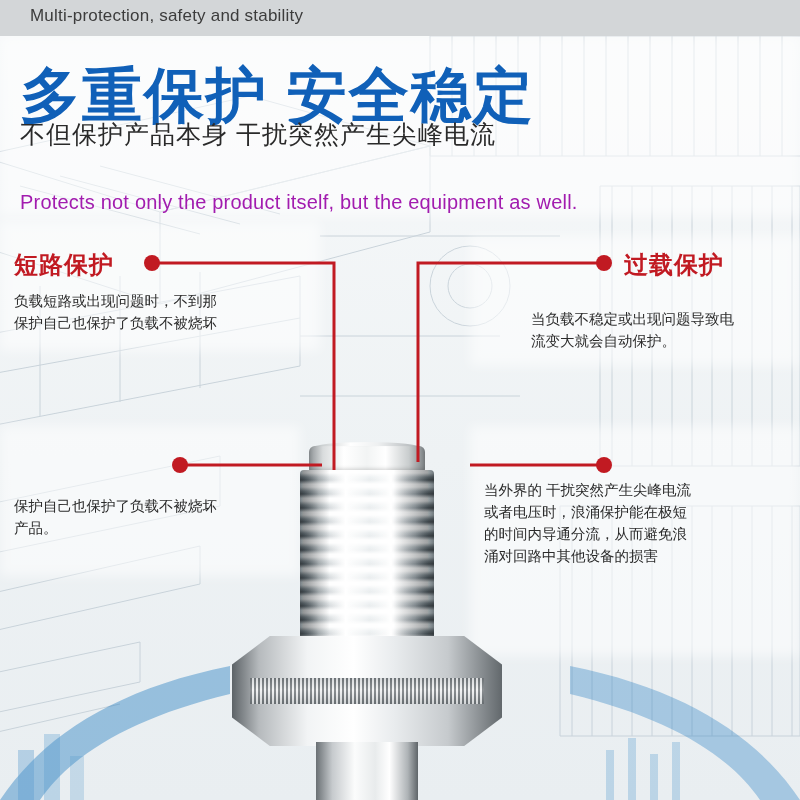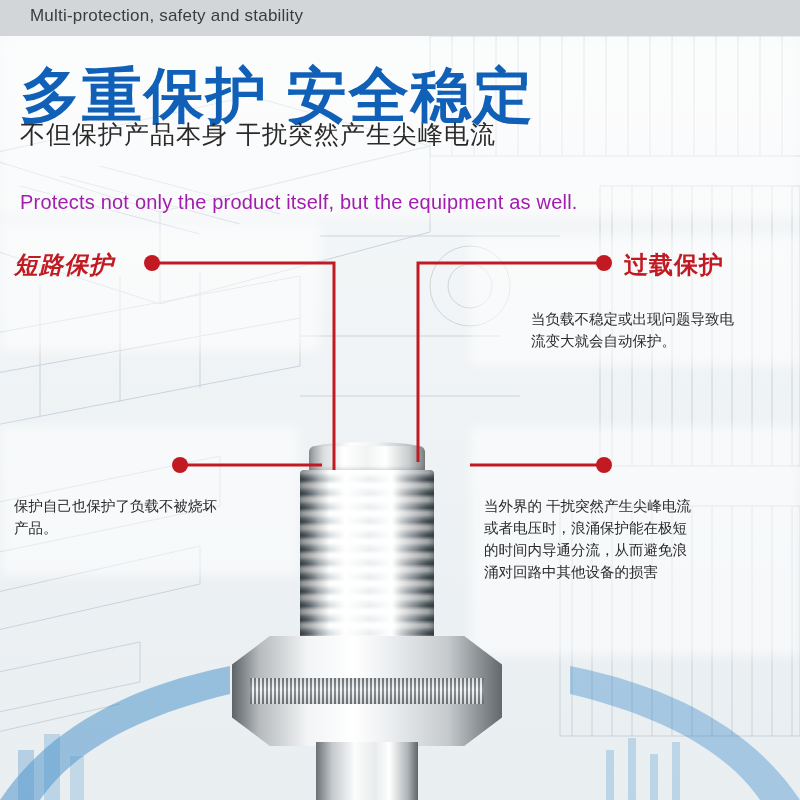--- a/index.html
+++ b/index.html
@@ -262,27 +262,29 @@
       <path d="M604 465 L470 465"></path>
     </g>
     <g fill="#c11a22">
       <circle cx="152" cy="263" r="8"></circle>
       <circle cx="604" cy="263" r="8"></circle>
       <circle cx="180" cy="465" r="8"></circle>
       <circle cx="604" cy="465" r="8"></circle>
     </g>
   </svg>
 
-  <div class="callout-title" style="left:14px; top:249px;font-style:italic;">短路保护</div>
+  <div class="callout-title" style="left:14px; top:249px;">短路保护</div>
+  <div class="callout-body" style="left:14px; top:290px; width:280px; white-space:pre-line;">负载短路或出现问题时，不到那
+保护自己也保护了负载不被烧坏</div>
 
   <div class="callout-title" style="left:624px; top:249px;text-align:right;">过载保护</div>
   <div class="callout-body" style="left:484px; top:308px; width:300px; white-space:pre-line;margin-left:47px;">当负载不稳定或出现问题导致电
 流变大就会自动保护。</div>
 
   <div class="callout-body" style="left:14px; top:495px; width:270px; white-space:pre-line;">保护自己也保护了负载不被烧坏
 产品。</div>
 
-  <div class="callout-body" style="left:484px; top:495px; width:310px; white-space:pre-line;">当外界的 干扰突然产生尖峰电流
+  <div class="callout-body" style="left:484px; top:479px; width:310px; white-space:pre-line;">当外界的 干扰突然产生尖峰电流
 或者电压时，浪涌保护能在极短
 的时间内导通分流，从而避免浪
 涌对回路中其他设备的损害</div>
 
 </div>
 
 </body></html>

